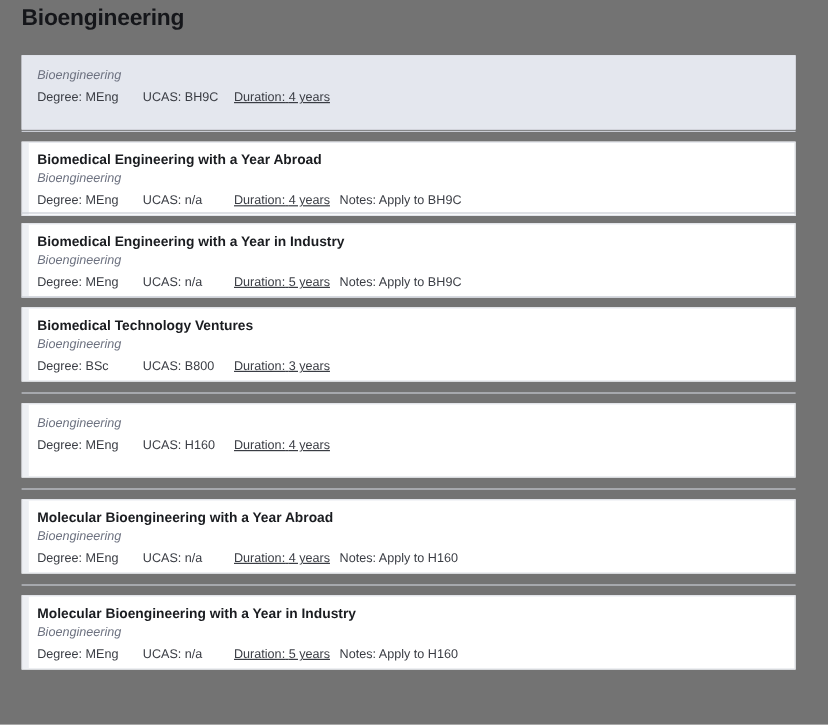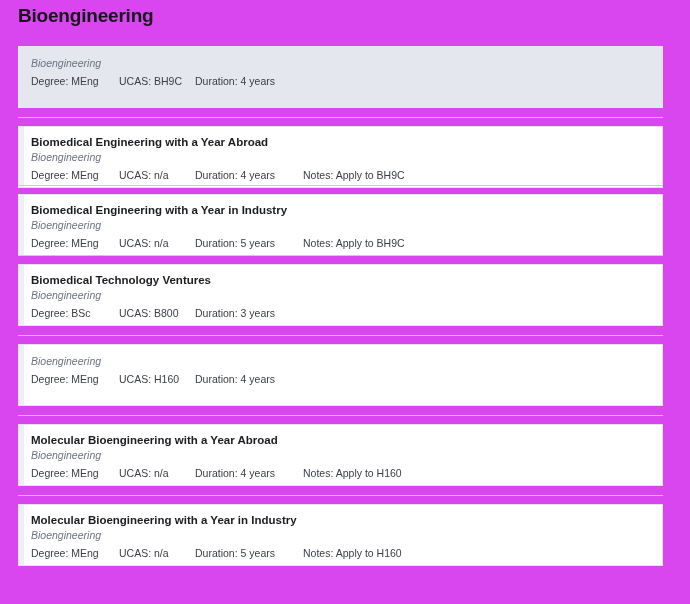--- a/index.html
+++ b/index.html
@@ -9,21 +9,21 @@
     height: 604px;
     background: #ffffff;
     font-family: "Liberation Sans", "DejaVu Sans", sans-serif;
     overflow: hidden;
   }
 
   #page {
     position: relative;
     width: 690px;
     height: 604px;
-    background: #d946ef;
+    background: #737373;
     padding-left: 31px;
   }
 
   
   .page-title {
     position: absolute;
     left: 18px;
     top: 5px;
     font-size: 19px;
     font-weight: bold;
@@ -111,22 +111,22 @@
     white-space: nowrap;
   }
 
   .meta-field {
     position: absolute;
     top: 0;
     white-space: nowrap;
   }
   .meta-degree   { left: 0px;   }
   .meta-ucas     { left: 88px;  }
-  .meta-duration { left: 164px; }
-  .meta-notes    { left: 272px; }
+  .meta-duration { left: 164px; text-decoration: underline; }
+  .meta-notes    { left: 252px; }
 
   .meta-field .meta-label { color: #3a3d44; }
   .meta-field .meta-value { color: #3a3d44; }
 </style>
 </head>
 <body>
 
 <div id="page">
 
   <h1 class="page-title">Bioengineering</h1>
@@ -136,21 +136,21 @@
         <div class="course-card is-selected">
           <div class="left-strip"></div>
           <div class="course-dept">Bioengineering</div>
           <div class="course-meta">
             <span class="meta-field meta-degree"><span class="meta-label">Degree:</span> <span class="meta-value">MEng</span></span>
             <span class="meta-field meta-ucas"><span class="meta-label">UCAS:</span> <span class="meta-value">BH9C</span></span>
             <span class="meta-field meta-duration"><span class="meta-label">Duration:</span> <span class="meta-value">4 years</span></span>
           </div>
         </div>
       </div>
-      <div class="course-row" style="margin-top: 18px;">
+      <div class="course-row" style="margin-top: 10px;">
         <div class="row-divider" style="top: -9px;"></div>
         <div class="course-card">
           <div class="left-strip"></div>
           <div class="course-title">Biomedical Engineering with a Year Abroad</div>
           <div class="course-dept">Bioengineering</div>
           <div class="course-meta">
             <span class="meta-field meta-degree"><span class="meta-label">Degree:</span> <span class="meta-value">MEng</span></span>
             <span class="meta-field meta-ucas"><span class="meta-label">UCAS:</span> <span class="meta-value">n/a</span></span>
             <span class="meta-field meta-duration"><span class="meta-label">Duration:</span> <span class="meta-value">4 years</span></span>
             <span class="meta-field meta-notes"><span class="meta-label">Notes:</span> <span class="meta-value">Apply to BH9C</span></span>

